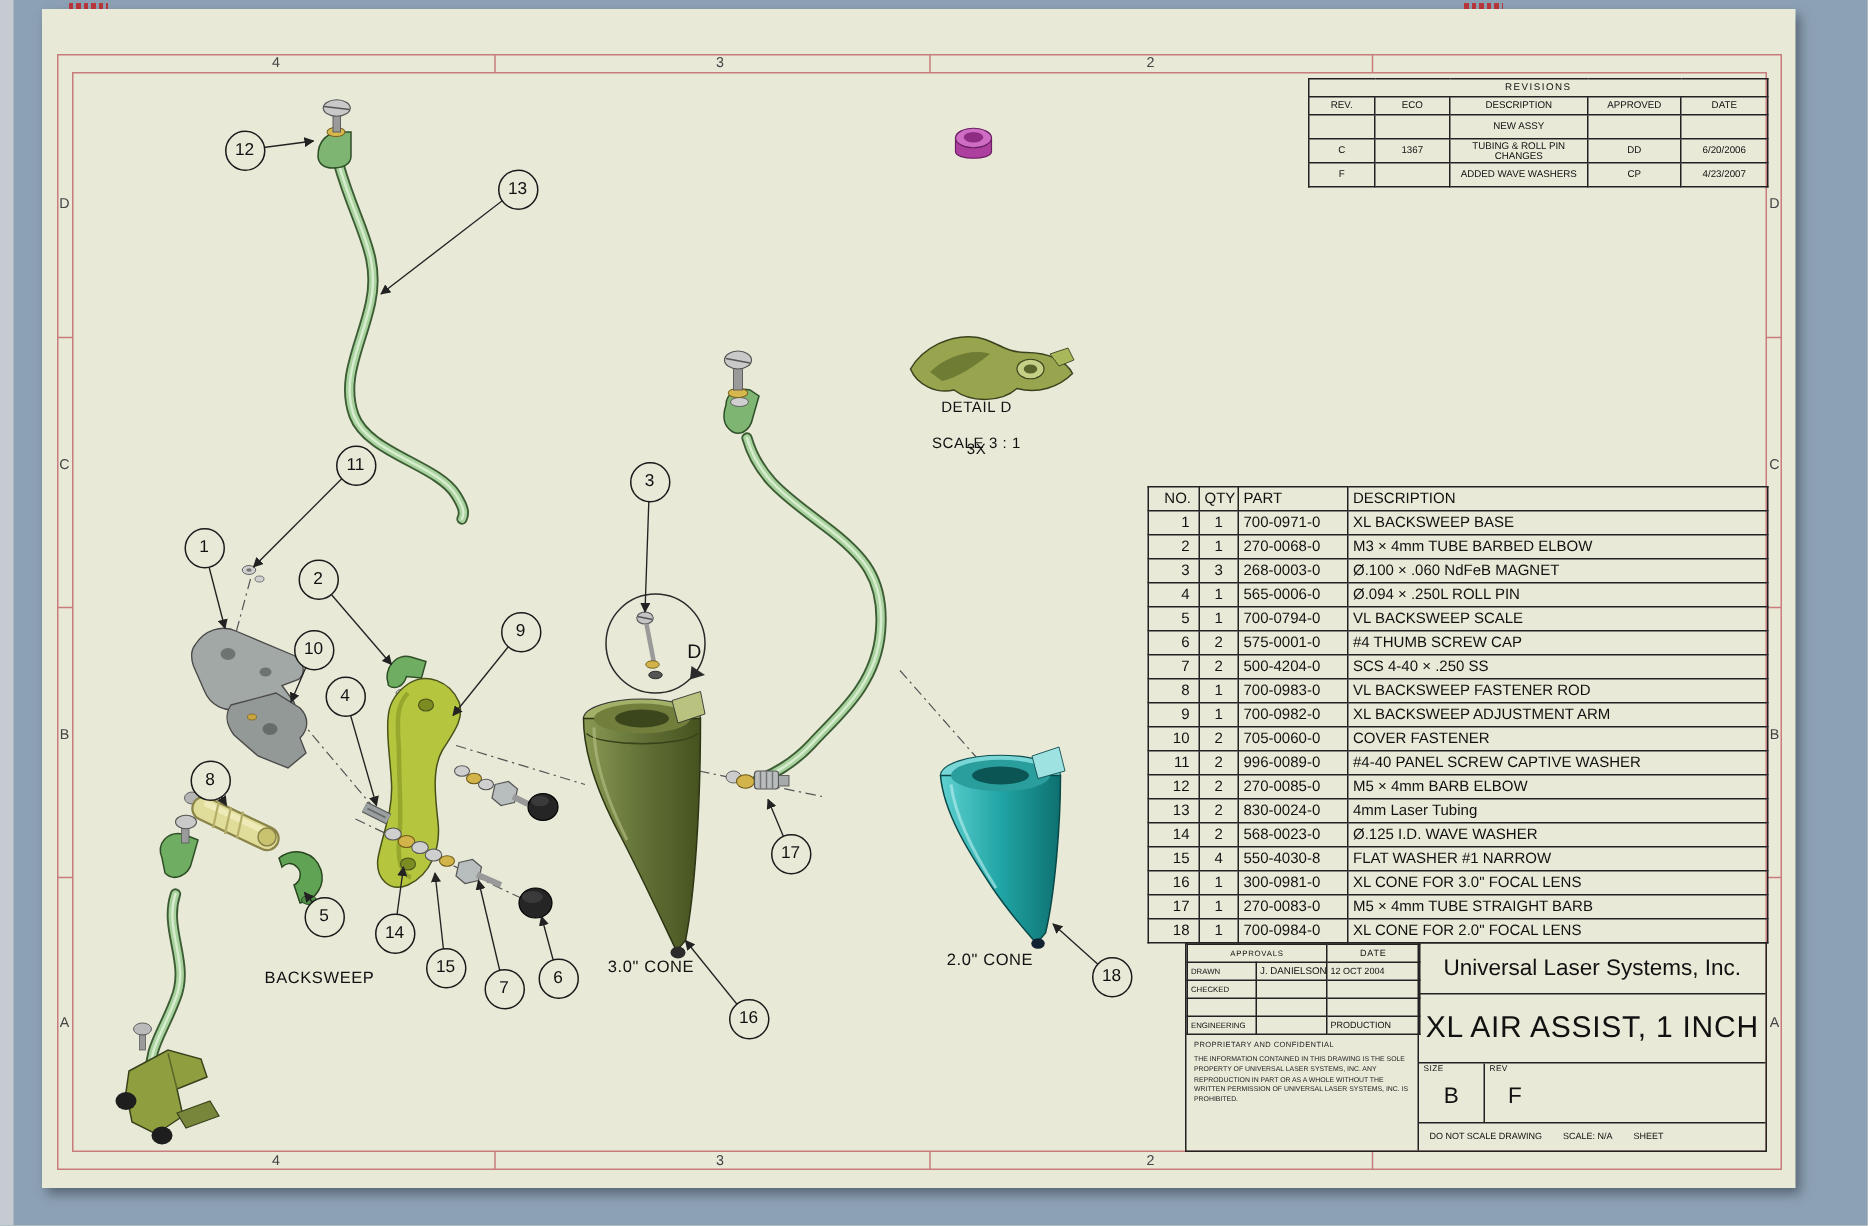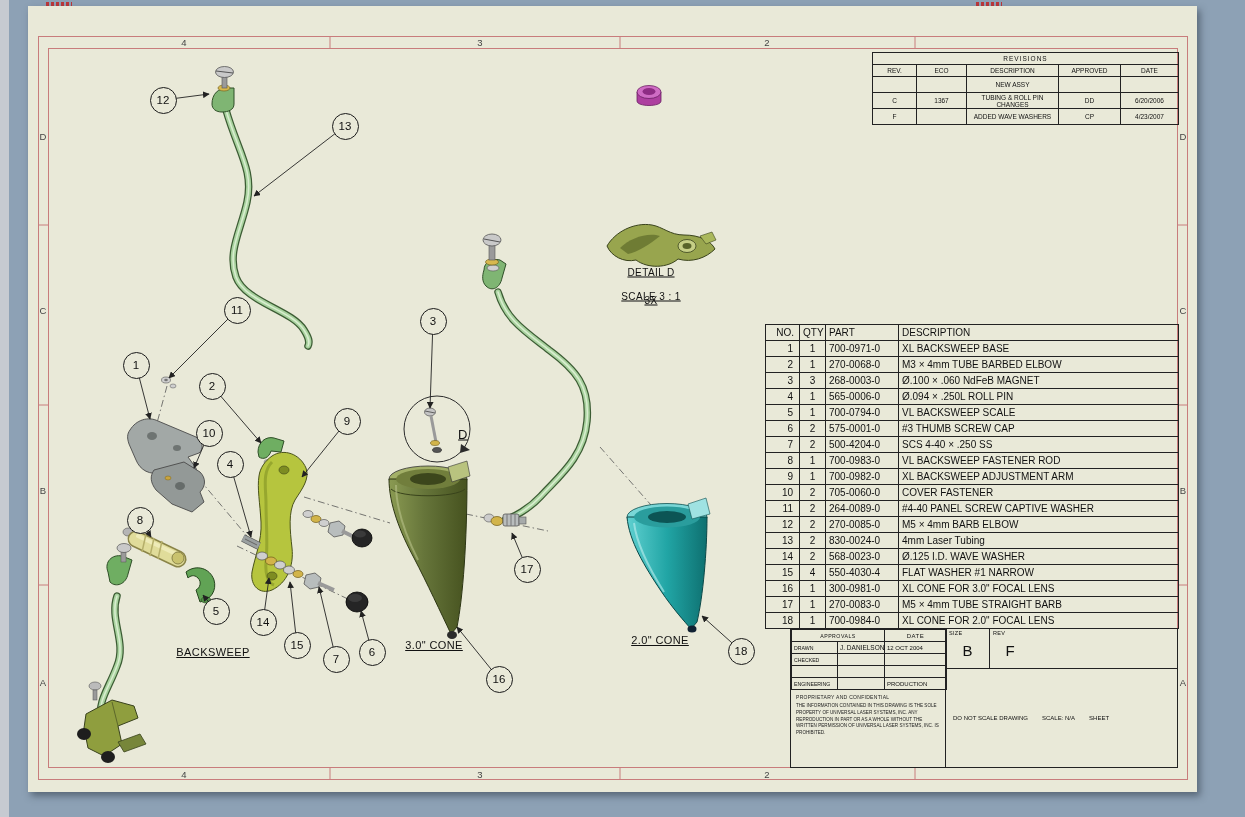--- a/index.html
+++ b/index.html
@@ -18,21 +18,21 @@
   .tick { stroke:#c87c7c; stroke-width:1; }
   .tube-out { fill:none; stroke:#3c5c34; stroke-width:7.5; stroke-linecap:round; }
   .tube-mid { fill:none; stroke:#a8d29e; stroke-width:5; stroke-linecap:round; }
   .tube-hi  { fill:none; stroke:#ddefd4; stroke-width:1.6; stroke-linecap:round; opacity:.9; }
   .leader { stroke:#222; stroke-width:0.9; }
   
   #zone-layer, #balloon-layer, #label-layer { position:absolute; inset:0; z-index:4; pointer-events:none; }
   .zone-label { position:absolute; transform:translate(-50%,-50%); font-size:9.5px; color:#444; }
   .balloon { position:absolute; width:27px; height:27px; border:1.4px solid #1a1a1a; border-radius:50%;
     background:#e9e9d8; color:#111; font-size:11.5px; display:flex; align-items:center; justify-content:center; }
-  .draw-label { position:absolute; transform:translate(-50%,-50%); color:#111; letter-spacing:.4px; white-space:nowrap;text-decoration:underline; }
+  .draw-label { position:absolute; transform:translate(-50%,-50%); color:#111; letter-spacing:.4px; white-space:nowrap; }
   
   table { border-collapse:collapse; background:transparent; color:#111; }
   td, th { border:1px solid #222; font-weight:normal; }
   #revisions { position:absolute; left:872px; top:52px; width:306px; z-index:3; table-layout:fixed; font-size:6.5px; }
   #revisions .rev-title { text-align:center; height:12px; letter-spacing:1px; }
   #revisions th { height:12px; text-align:center; }
   #revisions td { height:16px; text-align:center; padding:0 2px; overflow:hidden; }
   #bom { position:absolute; left:765px; top:324px; width:413px; z-index:3; table-layout:fixed; font-size:10px; }
   #bom th { height:16px; padding:0 3px; text-align:left; }
   #bom th:nth-child(1) { text-align:right; padding-right:5px; }
@@ -402,21 +402,21 @@
         <tr>
         <td>5</td>
           <td>1</td>
           <td>700-0794-0</td>
           <td>VL BACKSWEEP SCALE</td>
       </tr>
         <tr>
         <td>6</td>
           <td>2</td>
           <td>575-0001-0</td>
-          <td>#3 THUMB SCREW CAP</td>
+          <td>#4 THUMB SCREW CAP</td>
       </tr>
         <tr>
         <td>7</td>
           <td>2</td>
           <td>500-4204-0</td>
           <td>SCS 4-40 × .250 SS</td>
       </tr>
         <tr>
         <td>8</td>
           <td>1</td>
@@ -431,21 +431,21 @@
       </tr>
         <tr>
         <td>10</td>
           <td>2</td>
           <td>705-0060-0</td>
           <td>COVER FASTENER</td>
       </tr>
         <tr>
         <td>11</td>
           <td>2</td>
-          <td>264-0089-0</td>
+          <td>996-0089-0</td>
           <td>#4-40 PANEL SCREW CAPTIVE WASHER</td>
       </tr>
         <tr>
         <td>12</td>
           <td>2</td>
           <td>270-0085-0</td>
           <td>M5 × 4mm BARB ELBOW</td>
       </tr>
         <tr>
         <td>13</td>
@@ -455,21 +455,21 @@
       </tr>
         <tr>
         <td>14</td>
           <td>2</td>
           <td>568-0023-0</td>
           <td>Ø.125 I.D. WAVE WASHER</td>
       </tr>
         <tr>
         <td>15</td>
           <td>4</td>
-          <td>550-4030-4</td>
+          <td>550-4030-8</td>
           <td>FLAT WASHER #1 NARROW</td>
       </tr>
         <tr>
         <td>16</td>
           <td>1</td>
           <td>300-0981-0</td>
           <td>XL CONE FOR 3.0" FOCAL LENS</td>
       </tr>
         <tr>
         <td>17</td>
@@ -523,20 +523,22 @@
               <td>PRODUCTION</td>
           </tr>
           </tbody>
       </table>
       <div class="proprietary">
         <div class="prop-title">PROPRIETARY AND CONFIDENTIAL</div>
         <div class="prop-body">THE INFORMATION CONTAINED IN THIS DRAWING IS THE SOLE PROPERTY OF UNIVERSAL LASER SYSTEMS, INC. ANY REPRODUCTION IN PART OR AS A WHOLE WITHOUT THE WRITTEN PERMISSION OF UNIVERSAL LASER SYSTEMS, INC. IS PROHIBITED.</div>
       </div>
     </div>
     <div class="tb-right">
+      <div class="company">Universal Laser Systems, Inc.</div>
+      <div class="tb-title">XL AIR ASSIST, 1 INCH</div>
       <div class="numrow">
         <div class="size-cell">
           <span class="cell-lbl">SIZE</span>
           <span class="cell-val">B</span>
         </div>
         <div class="rev-cell">
           <span class="cell-lbl">REV</span>
           <span class="cell-val">F</span>
         </div>
       </div>

